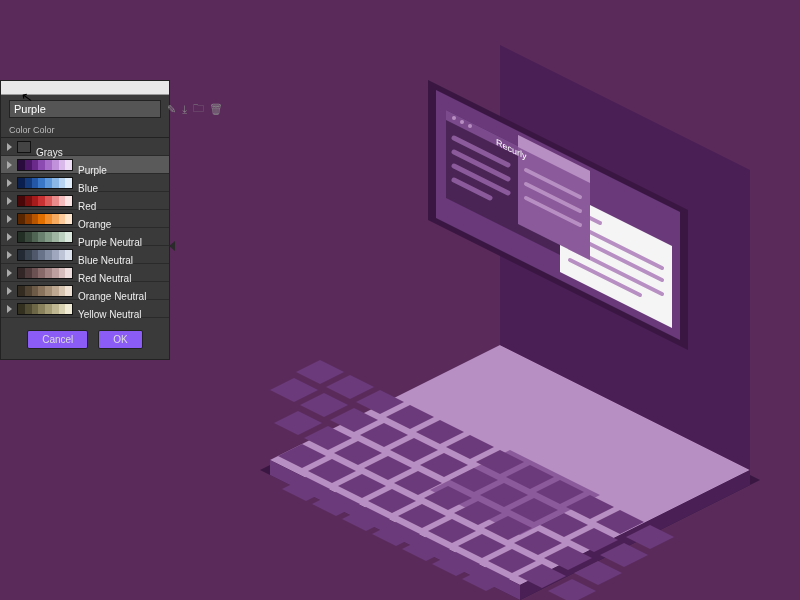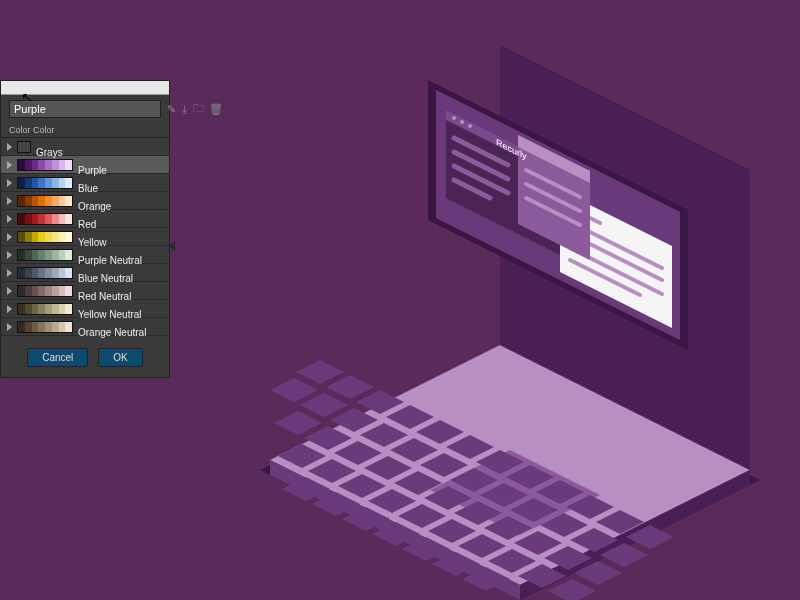--- a/index.html
+++ b/index.html
@@ -101,21 +101,21 @@
   color: #eee;
   margin-top: 12px;
 }
 .btn-row {
   display: flex;
   justify-content: center;
   gap: 10px;
   padding: 12px 0 10px;
 }
 .btn {
-  background: #0c4a6e;
+  background: #8b5cf6;
   border: 1px solid #222;
   color: #ddd;
   font-size: 10px;
   padding: 3px 14px;
   cursor: pointer;
   border-radius: 2px;
 }
 .side-arrow {
   position: absolute;
   right: -6px;
@@ -183,62 +183,48 @@
           <span style="background: rgb(95, 152, 218);"></span>
           <span style="background: rgb(139, 183, 231);"></span>
           <span style="background: rgb(183, 211, 241);"></span>
           <span style="background: rgb(224, 236, 250);"></span>
         </div>
         <div class="group-label">Blue</div>
       </div>
       <div class="group-row">
         <div class="tri"></div>
         <div class="swatch-strip">
+          <span style="background: rgb(74, 7, 7);"></span>
+          <span style="background: rgb(122, 16, 16);"></span>
+          <span style="background: rgb(166, 28, 28);"></span>
+          <span style="background: rgb(200, 50, 50);"></span>
+          <span style="background: rgb(219, 91, 91);"></span>
+          <span style="background: rgb(234, 139, 139);"></span>
+          <span style="background: rgb(244, 188, 188);"></span>
+          <span style="background: rgb(251, 228, 228);"></span>
+        </div>
+        <div class="group-label">Red</div>
+      </div>
+      <div class="group-row">
+        <div class="tri"></div>
+        <div class="swatch-strip">
           <span style="background: rgb(90, 38, 0);"></span>
           <span style="background: rgb(138, 60, 0);"></span>
           <span style="background: rgb(184, 85, 0);"></span>
           <span style="background: rgb(224, 111, 0);"></span>
           <span style="background: rgb(240, 141, 45);"></span>
           <span style="background: rgb(247, 171, 97);"></span>
           <span style="background: rgb(252, 202, 155);"></span>
           <span style="background: rgb(255, 231, 207);"></span>
         </div>
         <div class="group-label">Orange</div>
       </div>
       <div class="group-row">
         <div class="tri"></div>
         <div class="swatch-strip">
-          <span style="background: rgb(74, 7, 7);"></span>
-          <span style="background: rgb(122, 16, 16);"></span>
-          <span style="background: rgb(166, 28, 28);"></span>
-          <span style="background: rgb(200, 50, 50);"></span>
-          <span style="background: rgb(219, 91, 91);"></span>
-          <span style="background: rgb(234, 139, 139);"></span>
-          <span style="background: rgb(244, 188, 188);"></span>
-          <span style="background: rgb(251, 228, 228);"></span>
-        </div>
-        <div class="group-label">Red</div>
-      </div>
-      <div class="group-row">
-        <div class="tri"></div>
-        <div class="swatch-strip">
-          <span style="background: rgb(90, 80, 0);"></span>
-          <span style="background: rgb(143, 127, 0);"></span>
-          <span style="background: rgb(193, 171, 0);"></span>
-          <span style="background: rgb(230, 207, 26);"></span>
-          <span style="background: rgb(240, 219, 79);"></span>
-          <span style="background: rgb(245, 230, 130);"></span>
-          <span style="background: rgb(249, 240, 180);"></span>
-          <span style="background: rgb(253, 249, 222);"></span>
-        </div>
-        <div class="group-label">Yellow</div>
-      </div>
-      <div class="group-row">
-        <div class="tri"></div>
-        <div class="swatch-strip">
           <span style="background: rgb(35, 46, 37);"></span>
           <span style="background: rgb(57, 73, 60);"></span>
           <span style="background: rgb(80, 101, 84);"></span>
           <span style="background: rgb(104, 128, 109);"></span>
           <span style="background: rgb(130, 155, 135);"></span>
           <span style="background: rgb(158, 182, 162);"></span>
           <span style="background: rgb(188, 208, 191);"></span>
           <span style="background: rgb(220, 233, 222);"></span>
         </div>
         <div class="group-label">Purple Neutral</div>
@@ -267,44 +253,44 @@
           <span style="background: rgb(162, 131, 131);"></span>
           <span style="background: rgb(189, 159, 159);"></span>
           <span style="background: rgb(214, 189, 189);"></span>
           <span style="background: rgb(238, 221, 221);"></span>
         </div>
         <div class="group-label">Red Neutral</div>
       </div>
       <div class="group-row">
         <div class="tri"></div>
         <div class="swatch-strip">
+          <span style="background: rgb(51, 43, 32);"></span>
+          <span style="background: rgb(80, 67, 51);"></span>
+          <span style="background: rgb(109, 91, 71);"></span>
+          <span style="background: rgb(137, 115, 92);"></span>
+          <span style="background: rgb(164, 141, 117);"></span>
+          <span style="background: rgb(190, 168, 146);"></span>
+          <span style="background: rgb(215, 197, 178);"></span>
+          <span style="background: rgb(239, 226, 212);"></span>
+        </div>
+        <div class="group-label">Orange Neutral</div>
+      </div>
+      <div class="group-row">
+        <div class="tri"></div>
+        <div class="swatch-strip">
           <span style="background: rgb(51, 48, 32);"></span>
           <span style="background: rgb(80, 75, 51);"></span>
           <span style="background: rgb(109, 102, 71);"></span>
           <span style="background: rgb(137, 129, 92);"></span>
           <span style="background: rgb(164, 156, 117);"></span>
           <span style="background: rgb(190, 183, 146);"></span>
           <span style="background: rgb(215, 209, 178);"></span>
           <span style="background: rgb(239, 235, 212);"></span>
         </div>
         <div class="group-label">Yellow Neutral</div>
-      </div>
-      <div class="group-row">
-        <div class="tri"></div>
-        <div class="swatch-strip">
-          <span style="background: rgb(51, 43, 32);"></span>
-          <span style="background: rgb(80, 67, 51);"></span>
-          <span style="background: rgb(109, 91, 71);"></span>
-          <span style="background: rgb(137, 115, 92);"></span>
-          <span style="background: rgb(164, 141, 117);"></span>
-          <span style="background: rgb(190, 168, 146);"></span>
-          <span style="background: rgb(215, 197, 178);"></span>
-          <span style="background: rgb(239, 226, 212);"></span>
-        </div>
-        <div class="group-label">Orange Neutral</div>
       </div>
     </div>
 
   <div class="btn-row">
     <button class="btn">Cancel</button>
     <button class="btn">OK</button>
   </div>
 
   <div class="side-arrow"></div>
 </div>

